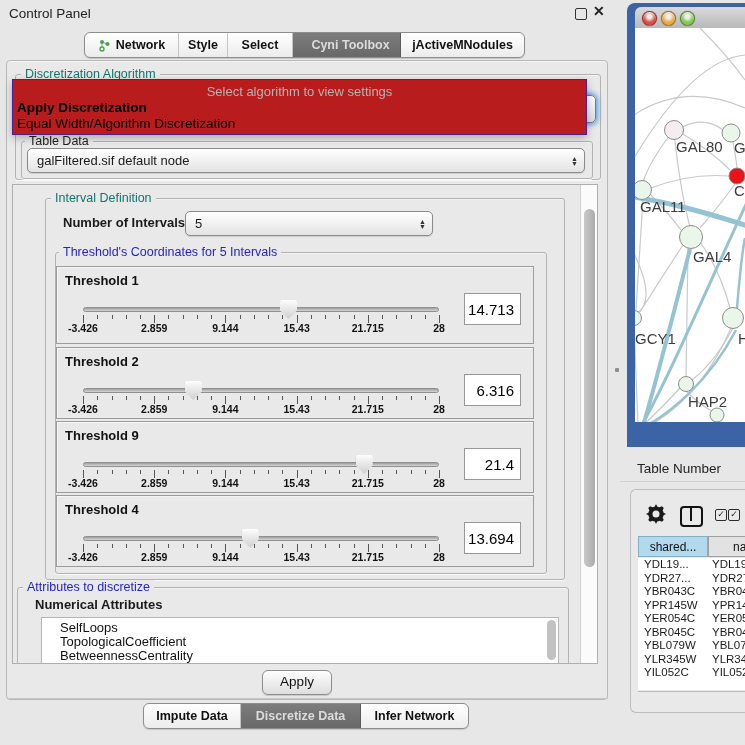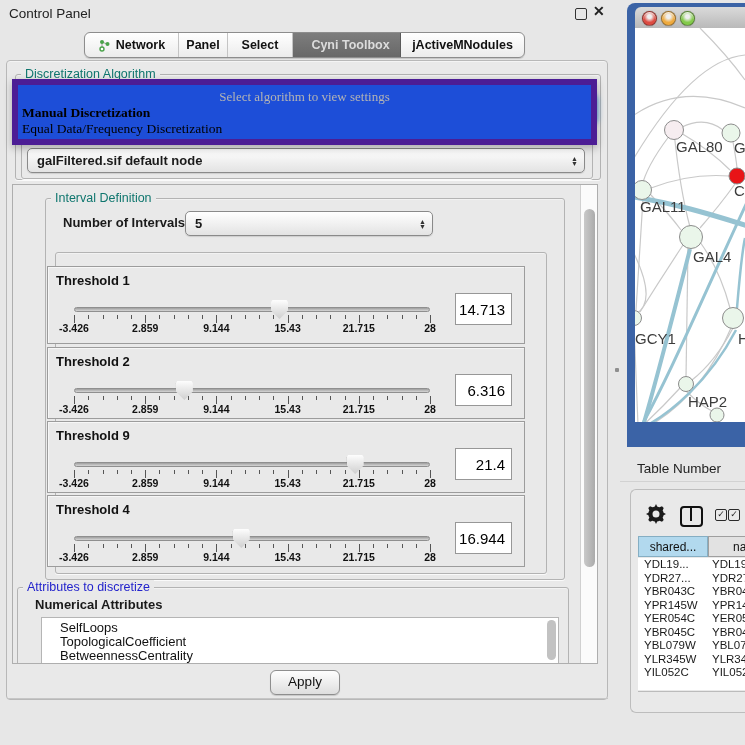--- a/index.html
+++ b/index.html
@@ -24,41 +24,41 @@
                  border-radius:4px;background:#e9e9e9;box-shadow:inset 0 1px 0 #f4f4f4;}
   .groupbox{position:absolute;border:1px solid #b3b3b3;border-radius:3px;
             box-shadow:inset 0 1px 0 #f2f2f2, 0 1px 0 #fafafa;}
   .grouptitle{position:absolute;font-size:12.5px;background:#e9e9e9;padding:0 4px;line-height:14px;}
   .t-green{color:#0f766e;}
   .t-blue{color:#2323cc;}
   .t-dark{color:#222;}
   
   .combo{position:absolute;border:1px solid #8a8a8a;border-radius:5px;
          background:linear-gradient(#ffffff,#e3e3e3);display:flex;align-items:center;
-         font-size:13px;box-sizing:border-box;padding-left:9px;box-shadow:0 1px 1px rgba(0,0,0,.12);font-weight:bold;}
+         font-size:13px;box-sizing:border-box;padding-left:9px;box-shadow:0 1px 1px rgba(0,0,0,.12);}
   .combo .arrows{position:absolute;right:6px;top:0;bottom:0;display:flex;flex-direction:column;
                  justify-content:center;font-size:7px;line-height:5px;color:#333;text-align:center;}
   
-  #popup{left:12px;top:79px;width:573px;height:54px;background:#1d4ed8;border:6px solid #4c1d95;
-         box-shadow:0 3px 8px rgba(0,0,0,.28);z-index:30;font-family:Liberation Serif, serif;}
+  #popup{left:12px;top:79px;width:573px;height:54px;background:#b91c1c;border:1px solid #4c1d95;
+         box-shadow:0 3px 8px rgba(0,0,0,.28);z-index:30;}
   #popup-hint{position:absolute;left:0;right:0;top:4px;text-align:center;color:#b4b4b4;font-size:13px;}
   .popup-item{position:absolute;left:4px;font-size:13.5px;color:#000;white-space:nowrap;}
   #focus-combo{left:574px;top:95px;width:20px;height:26px;border:1px solid #7a7a7a;
                border-radius:0 5px 5px 0;background:linear-gradient(#fff,#dcdcdc);z-index:20;
                box-shadow:0 0 5px 2px rgba(82,153,222,.9);}
   #focus-combo .arrows{position:absolute;left:5px;top:5px;font-size:7px;line-height:5px;color:#333;}
   
   #scrollpanel{left:12px;top:184px;width:584px;height:478px;border:1px solid #aeaeae;
                background:#e9e9e9;overflow:hidden;}
   #vscroll-track{position:absolute;right:0;top:0;width:16px;height:100%;background:#fbfbfb;
                  border-left:1px solid #d0d0d0;}
   #vscroll-thumb{position:absolute;right:2px;top:24px;width:11px;height:358px;border-radius:6px;
                  background:linear-gradient(90deg,#c9c9c9,#ababab);}
   
-  .thr-panel{position:absolute;left:34px;width:476px;height:72px;background:#e9e9e9;
+  .thr-panel{position:absolute;left:43px;width:476px;height:72px;background:#e9e9e9;
              border:1px solid #9c9c9c;box-shadow:inset 1px 1px 0 #f6f6f6;}
   .thr-label{position:absolute;left:8px;top:6px;font-size:13px;font-weight:700;color:#111;}
   .track{position:absolute;left:26px;top:40px;width:356px;height:5px;border-radius:3px;
          background:linear-gradient(#9e9e9e,#d6d6d6);border:1px solid #8f8f8f;box-sizing:border-box;}
   .thumb{position:absolute;top:33px;width:17px;height:19px;
          background:linear-gradient(#fdfdfd,#cfcfcf);
          clip-path:polygon(8% 0,92% 0,100% 12%,100% 55%,50% 100%,0 55%,0 12%);
          filter:drop-shadow(0 0 1px #777);}
   .tick{position:absolute;width:1px;background:#555;}
   .ticklabel{position:absolute;top:55px;width:56px;margin-left:-28px;text-align:center;
@@ -67,21 +67,21 @@
           border:1px solid #979797;font-size:15px;text-align:right;line-height:32px;
           padding-right:6px;box-sizing:border-box;color:#000;}
   
   #attr-list{left:28px;top:432px;width:516px;height:46px;background:#fff;border:1px solid #b5b5b5;
              overflow:hidden;font-size:13px;}
   .attr-item{padding:0 0 0 18px;height:14px;line-height:14px;color:#111;white-space:nowrap;}
   #attr-scroll{position:absolute;right:2px;top:2px;width:9px;height:40px;border-radius:5px;background:#c2c2c2;}
   
   #apply-btn{left:262px;top:670px;width:68px;height:23px;border:1px solid #8e8e8e;border-radius:6px;
              background:linear-gradient(#fefefe,#dedede);font-size:13.5px;text-align:center;
-             line-height:22px;color:#111;box-shadow:0 1px 1px rgba(0,0,0,.15);margin-left:8px;}
+             line-height:22px;color:#111;box-shadow:0 1px 1px rgba(0,0,0,.15);}
   #cp-divider{left:8px;top:698px;width:600px;height:1px;background:#c6c6c6;}
   
   #net-window{left:627px;top:3px;width:118px;height:444px;background:#3b63a6;border-radius:8px 0 0 0;}
   #net-titlebar{position:absolute;left:8px;top:4px;width:110px;height:21px;border-radius:6px 0 0 0;
                 background:linear-gradient(#dadada,#b9b9b9);border-bottom:1px solid #989898;}
   .light{position:absolute;top:4px;width:13px;height:13px;border-radius:50%;box-shadow:inset 0 1px 1px rgba(255,255,255,.7),0 0 1px rgba(0,0,0,.5);}
   #net-canvas{position:absolute;left:8px;top:25px;width:110px;height:394px;background:#fff;overflow:hidden;}
   #gripper{left:615px;top:368px;width:4px;height:4px;background:#8f8f8f;border-radius:1px;}
   
   #tp-title{left:637px;top:461px;font-size:13.5px;color:#222;}
@@ -118,21 +118,21 @@
       <div class="seg" style="width: 94px;">
         <svg width="13" height="13" viewBox="0 0 13 13">
           <path d="M4 3 L9 5 M4 3 L4 9" stroke="#9a9a9a" stroke-width="1"></path>
           <circle cx="4" cy="3" r="2" fill="#4aa34a"></circle>
           <circle cx="9.5" cy="5" r="2" fill="#4aa34a"></circle>
           <circle cx="4" cy="10" r="2" fill="#fff" stroke="#4aa34a" stroke-width="1.4"></circle>
         </svg>
         <span>Network</span>
       </div>
       <div class="seg" style="width: 49px;">
-        <span>Panel</span>
+        <span>Style</span>
       </div>
       <div class="seg" style="width: 65px;">
         <span>Select</span>
       </div>
       <div class="seg sel" style="width: 108px; padding-left: 8px;">
         <span>Cyni Toolbox</span>
       </div>
       <div class="seg" style="width: 123px;">
         <span>jActiveMNodules</span>
       </div>
@@ -150,36 +150,37 @@
     </div>
   </div>
 
   <div class="abs" id="focus-combo">
     <span class="arrows">▲<br>▼</span>
   </div>
 
   <div class="abs" id="popup">
     <div id="popup-hint">Select algorithm to view settings</div>
     <div id="popup-items">
-        <div class="popup-item" style="top: 20px; font-weight: 700;">Manual Discretization</div>
-        <div class="popup-item" style="top: 36px; font-weight: 400;">Equal Data/Frequency Discretization</div>
+        <div class="popup-item" style="top: 20px; font-weight: 700;">Apply Discretization</div>
+        <div class="popup-item" style="top: 36px; font-weight: 400;">Equal Width/Algorithm Discretization</div>
       </div>
   </div>
 
   <div class="abs" id="scrollpanel">
     <div class="groupbox" style="left:32px;top:13px;width:518px;height:380px;"></div>
     <div class="grouptitle t-green" style="left:38px;top:6px;">Interval Definition</div>
 
     <div class="abs" style="left:50px;top:30px;font-size:13px;font-weight:700;">Number of Intervals</div>
     <div class="combo" style="left:172px;top:26px;width:248px;height:25px;">
       <span>5</span>
       <span class="arrows">▲<br>▼</span>
     </div>
 
     <div class="groupbox" style="left:42px;top:67px;width:490px;height:320px;"></div>
+    <div class="grouptitle t-blue" style="left:46px;top:60px;">Threshold's Coordinates for 5 Intervals</div>
     <div id="thr-container">
         <div class="thr-panel" style="top: 81px; height: 76px;">
           <div class="thr-label">Threshold 1</div>
           <div class="track"></div>
           <div class="thumb" style="left:223.0px"></div>
           <div class="tick" style="left:26.0px;top:48px;height:8px"></div>
           <div class="ticklabel" style="left:26.0px">-3.426</div>
           <div class="tick" style="left:40.2px;top:48px;height:4px"></div>
           <div class="tick" style="left:54.5px;top:48px;height:4px"></div>
           <div class="tick" style="left:68.7px;top:48px;height:4px"></div>
@@ -317,21 +318,21 @@
           <div class="tick" style="left:282.3px;top:48px;height:4px"></div>
           <div class="tick" style="left:296.6px;top:48px;height:4px"></div>
           <div class="tick" style="left:310.8px;top:48px;height:8px"></div>
           <div class="ticklabel" style="left:310.8px">21.715</div>
           <div class="tick" style="left:325.0px;top:48px;height:4px"></div>
           <div class="tick" style="left:339.3px;top:48px;height:4px"></div>
           <div class="tick" style="left:353.5px;top:48px;height:4px"></div>
           <div class="tick" style="left:367.8px;top:48px;height:4px"></div>
           <div class="tick" style="left:382.0px;top:48px;height:8px"></div>
           <div class="ticklabel" style="left:382.0px">28</div>
-          <div class="valbox">16.944</div>
+          <div class="valbox">13.694</div>
         </div>
       </div>
 
     <div class="groupbox" style="left:4px;top:402px;width:550px;height:100px;"></div>
     <div class="grouptitle t-blue" style="left:10px;top:395px;">Attributes to discretize</div>
     <div class="abs" style="left:22px;top:412px;font-size:13px;font-weight:700;">Numerical Attributes</div>
     <div class="abs" id="attr-list">
       <div id="attr-items" style="padding-top:3px;">
           <div class="attr-item">SelfLoops</div>
           <div class="attr-item">TopologicalCoefficient</div>
@@ -341,20 +342,31 @@
     </div>
 
     <div id="vscroll-track">
       <div id="vscroll-thumb"></div>
     </div>
   </div>
 
   <div class="abs" id="apply-btn">Apply</div>
   <div class="abs" id="cp-divider"></div>
 
+  <div class="abs segbar" id="bottom-tabs">
+      <div class="seg" style="width: 97px;">
+        <span>Impute Data</span>
+      </div>
+      <div class="seg sel" style="width: 120px;">
+        <span>Discretize Data</span>
+      </div>
+      <div class="seg" style="width: 107px;">
+        <span>Infer Network</span>
+      </div>
+    </div>
 
   <div class="abs" id="net-window">
     <div id="net-titlebar">
       <span class="light" id="light-close" style="left: 7px; background: radial-gradient(circle at 50% 35%, rgba(255, 255, 255, 0.69) 0px, rgba(255, 255, 255, 0.69) 18%, rgb(221, 75, 65) 55%, rgb(221, 75, 65)); border: 1px solid rgba(0, 0, 0, 0.35);"></span>
       <span class="light" id="light-min" style="left: 26px; background: radial-gradient(circle at 50% 35%, rgba(255, 255, 255, 0.69) 0px, rgba(255, 255, 255, 0.69) 18%, rgb(239, 170, 61) 55%, rgb(239, 170, 61)); border: 1px solid rgba(0, 0, 0, 0.35);"></span>
       <span class="light" id="light-zoom" style="left: 45px; background: radial-gradient(circle at 50% 35%, rgba(255, 255, 255, 0.69) 0px, rgba(255, 255, 255, 0.69) 18%, rgb(131, 202, 74) 55%, rgb(131, 202, 74)); border: 1px solid rgba(0, 0, 0, 0.35);"></span>
     </div>
     <div id="net-canvas">
       <svg id="net-svg" width="110" height="394" viewBox="635 28 110 394">
           <path d="M674,130 Q650,160 643,182" fill="none" stroke="#c9c9c9" stroke-width="1.2"></path>

